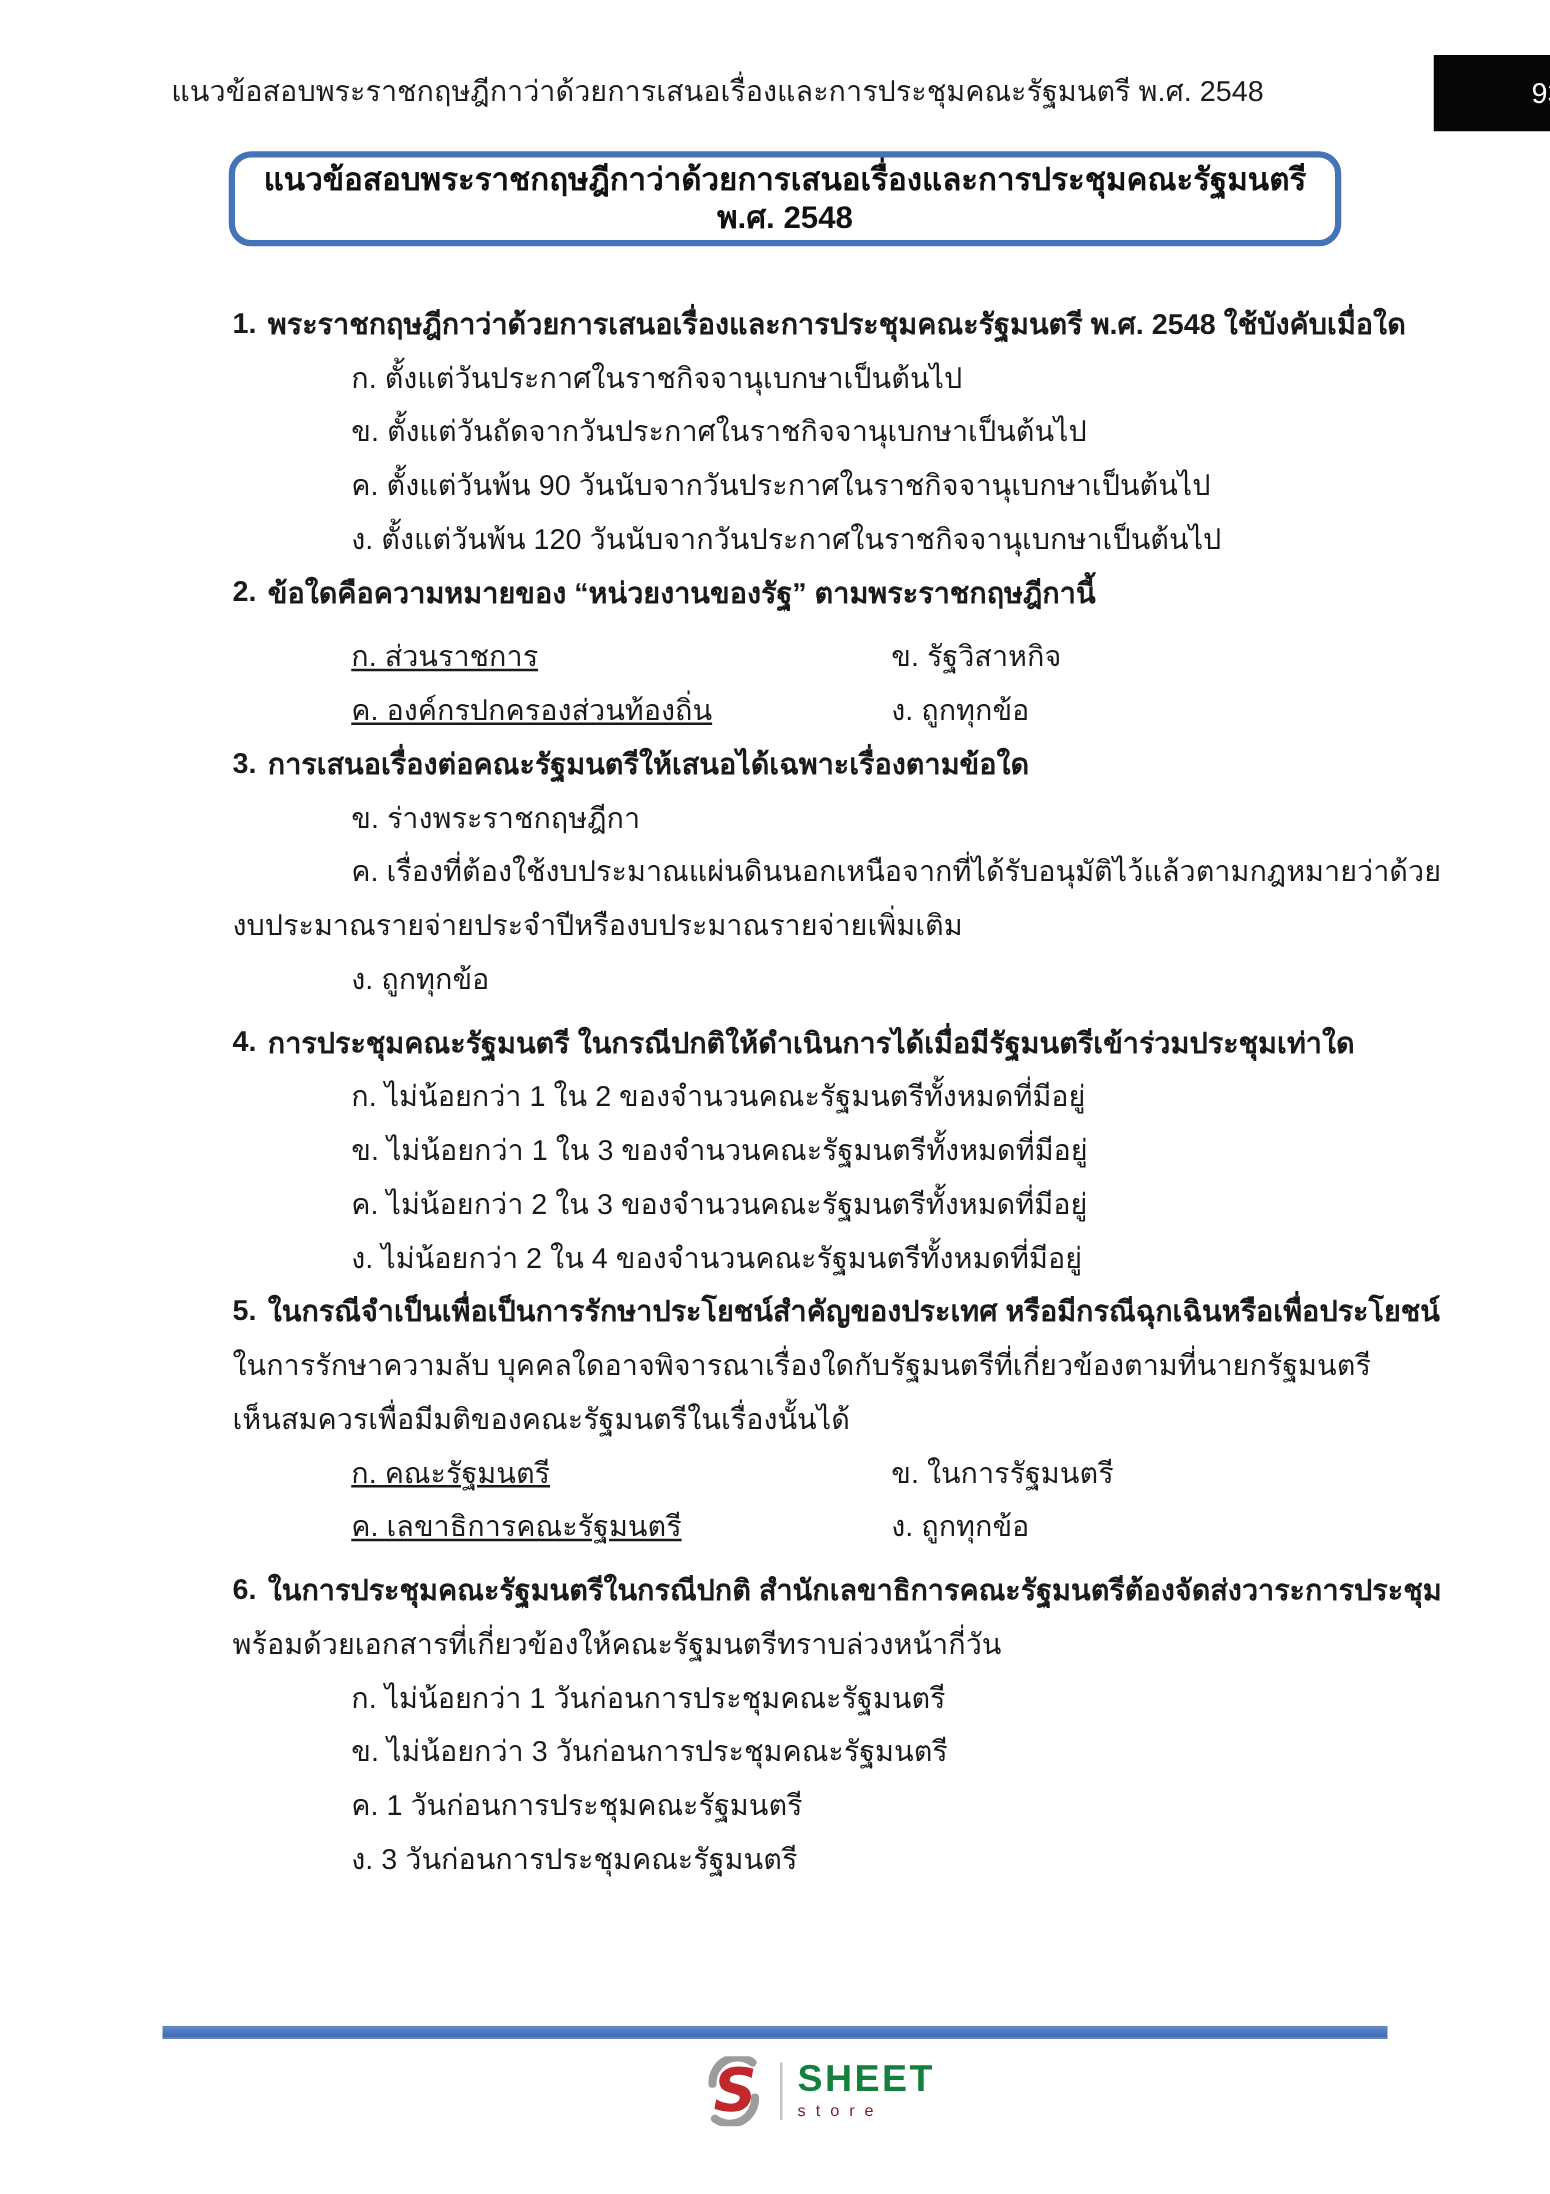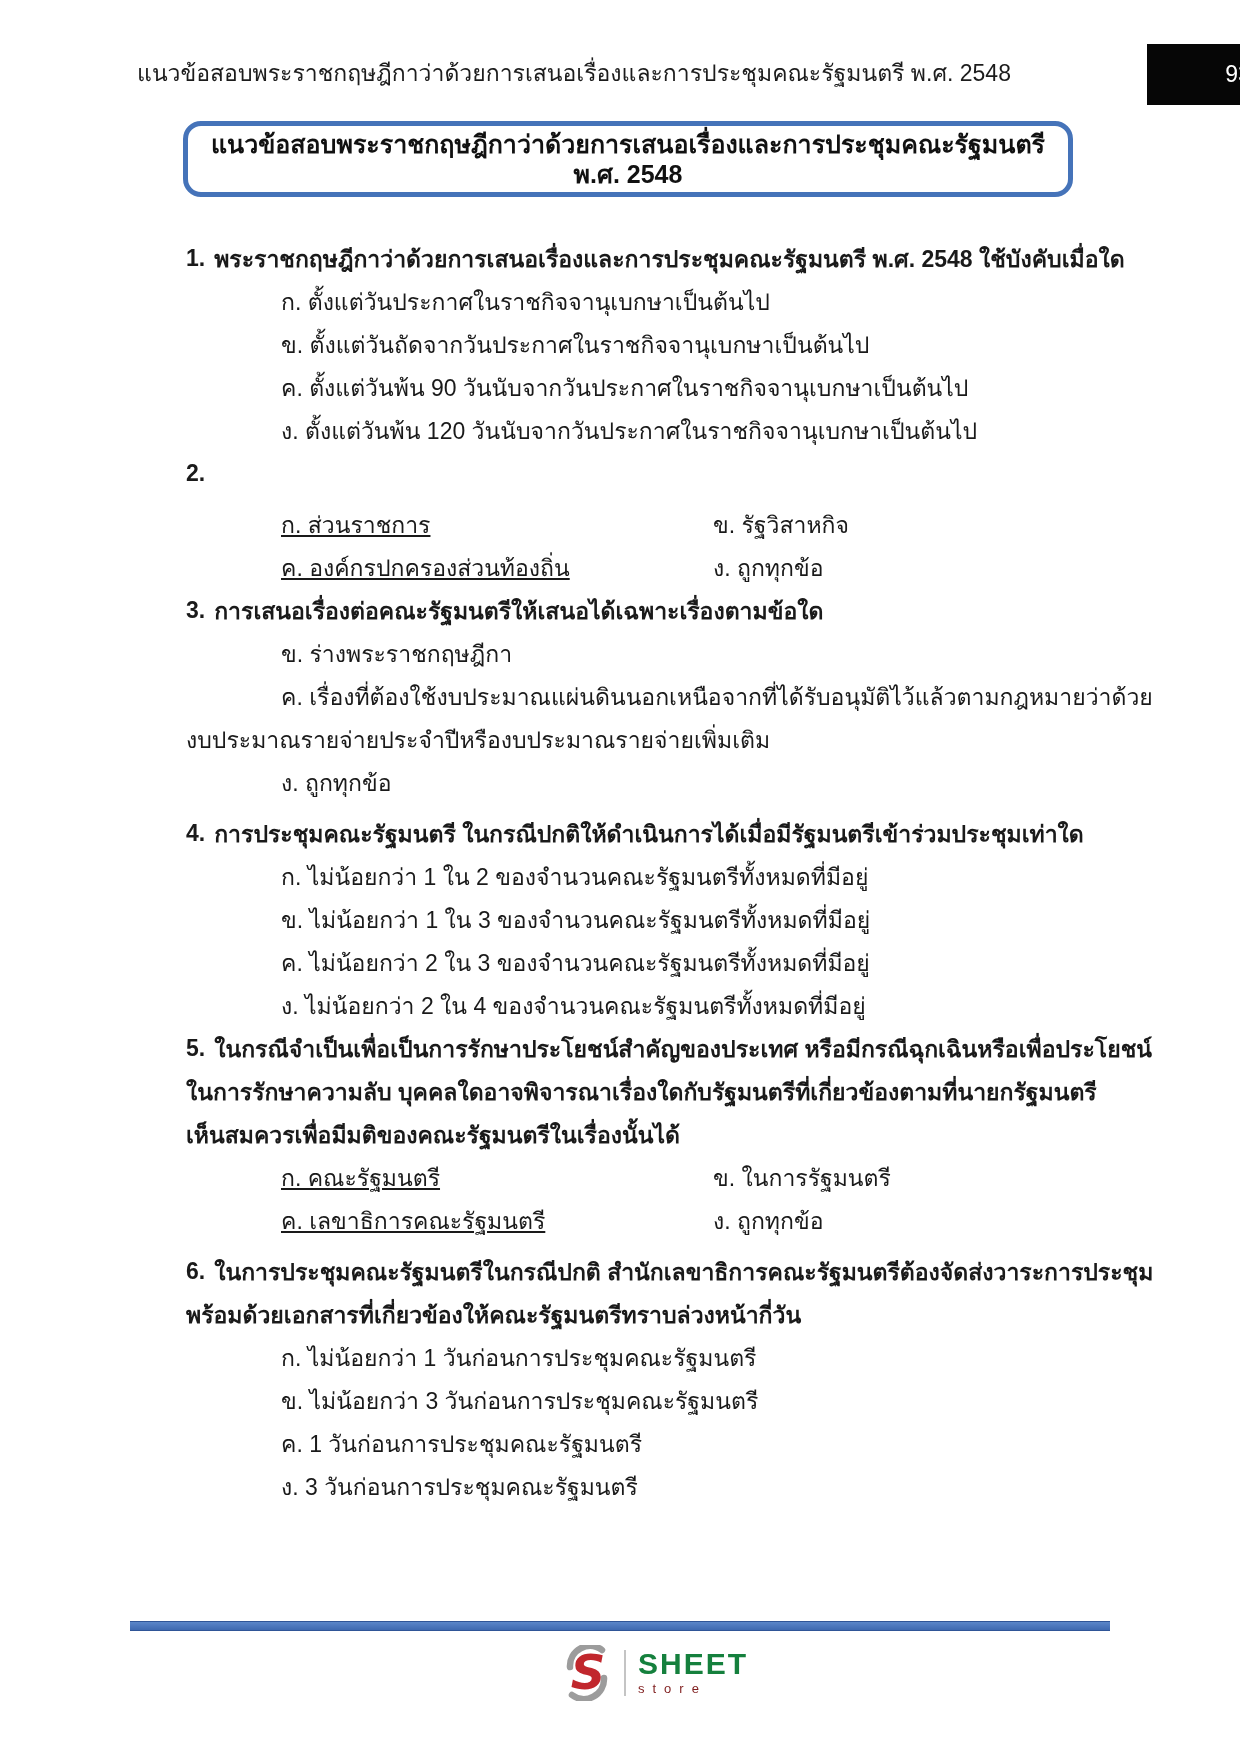--- a/index.html
+++ b/index.html
@@ -33,21 +33,21 @@
     box-sizing:border-box; background:#ffffff;
   }
   .title-box .txt {
     font-size:25px; font-weight:bold; color:#111; text-align:center;
     padding:0 10px; line-height:30px;
   }
   
   .content { position:absolute; top:237px; left:0; width:1240px; }
   .line { height:43px; display:flex; align-items:center; box-sizing:border-box; }
   .q-line  { padding-left:186px; font-weight:bold; font-size:23px; }
-  .q-cont  { padding-left:186px; font-weight:bold; font-size:23px; }
+  .q-cont  { padding-left:186px; font-weight:normal; font-size:23px; }
   .opt-line{ padding-left:281px; font-weight:normal; font-size:23px; }
   .opt-cont{ padding-left:186px; font-weight:normal; font-size:23px; }
   .opt-grid{ padding-left:281px; font-weight:normal; font-size:23px; }
   .opt-grid .cell-left  { display:inline-block; width:432px;text-decoration:underline; }
   .opt-grid .cell-right { display:inline-block; }
   .qnum { margin-right:9px; }
   .gap-sm { height:8px; }
   
   .footer-rule {
     position:absolute; top:1621px; left:130px; width:980px; height:10px;
@@ -85,20 +85,21 @@
       <span class="qnum">1.</span>
       <span>พระราชกฤษฎีกาว่าด้วยการเสนอเรื่องและการประชุมคณะรัฐมนตรี พ.ศ. 2548 ใช้บังคับเมื่อใด</span>
     </div>
     <div class="line opt-line">ก. ตั้งแต่วันประกาศในราชกิจจานุเบกษาเป็นต้นไป</div>
     <div class="line opt-line">ข. ตั้งแต่วันถัดจากวันประกาศในราชกิจจานุเบกษาเป็นต้นไป</div>
     <div class="line opt-line">ค. ตั้งแต่วันพ้น 90 วันนับจากวันประกาศในราชกิจจานุเบกษาเป็นต้นไป</div>
     <div class="line opt-line">ง. ตั้งแต่วันพ้น 120 วันนับจากวันประกาศในราชกิจจานุเบกษาเป็นต้นไป</div>
 
     <div class="line q-line">
       <span class="qnum">2.</span>
+      <span>ข้อใดคือความหมายของ “หน่วยงานของรัฐ” ตามพระราชกฤษฎีกานี้</span>
     </div>
     <div class="gap-sm"></div>
     <div class="line opt-grid">
       <span class="cell-left">ก. ส่วนราชการ</span>
       <span class="cell-right">ข. รัฐวิสาหกิจ</span>
     </div>
     <div class="line opt-grid">
       <span class="cell-left">ค. องค์กรปกครองส่วนท้องถิ่น</span>
       <span class="cell-right">ง. ถูกทุกข้อ</span>
     </div>

